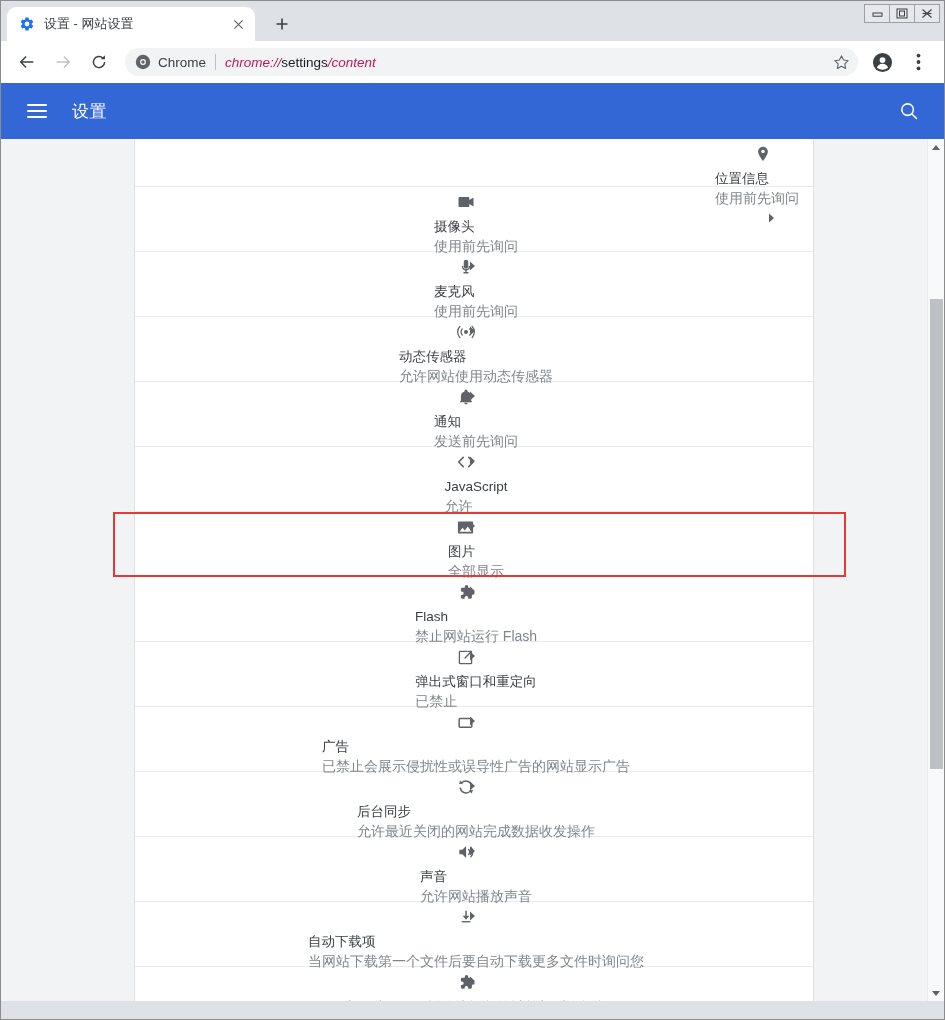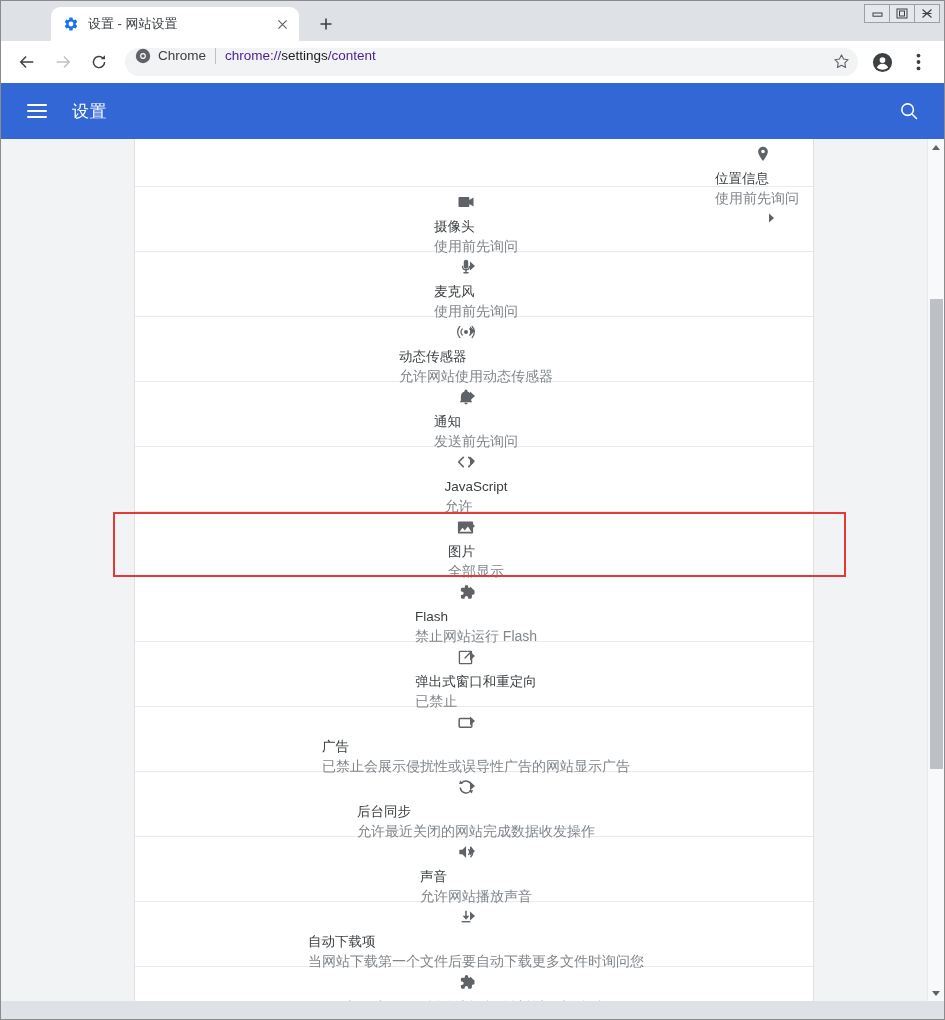--- a/index.html
+++ b/index.html
@@ -42,21 +42,20 @@
     align-items: center;
     height: 34px;
     width: 248px;
     background: #ffffff;
     border-radius: 9px 9px 0 0;
     padding: 0 8px 0 12px;
     box-sizing: border-box;
     font-size: 13px;
     color: #3c4043;
     z-index: 2;
-    margin-left: 44px;
   }
   .tab-favicon {
     width: 16px;
     height: 16px;
     margin-right: 9px;
     flex: 0 0 16px;
     display: block;
   }
   .tab-title {
     flex: 1 1 auto;
@@ -130,21 +129,21 @@
     flex: 0 0 28px;
     border-radius: 50%;
   }
   .omnibox {
     flex: 1 1 auto;
     height: 28px;
     background: #f1f3f4;
     border-radius: 14px;
     margin: 0 6px 0 8px;
     display: flex;
-    align-items: flex-start;
+    align-items: center;
     padding: 0 4px 0 10px;
     box-sizing: border-box;
     min-width: 0;
   }
   .omni-chrome-icon {
     width: 16px;
     height: 16px;
     flex: 0 0 16px;
     margin-right: 7px;
     display: block;
@@ -162,21 +161,21 @@
     flex: 0 0 1px;
   }
   .omni-url {
     font-size: 13.5px;
     color: #80868b;
     white-space: nowrap;
     overflow: hidden;
     text-overflow: ellipsis;
     flex: 1 1 auto;
   }
-  .omni-url .host { color: #4c1d95; }
+  .omni-url .host { color: #be185d; font-style: italic; }
   .omni-url .path-strong { color: #202124; }
   .omni-star {
     width: 26px;
     height: 26px;
     flex: 0 0 26px;
     display: flex;
     align-items: center;
     justify-content: center;
     margin-left: auto;
   }

